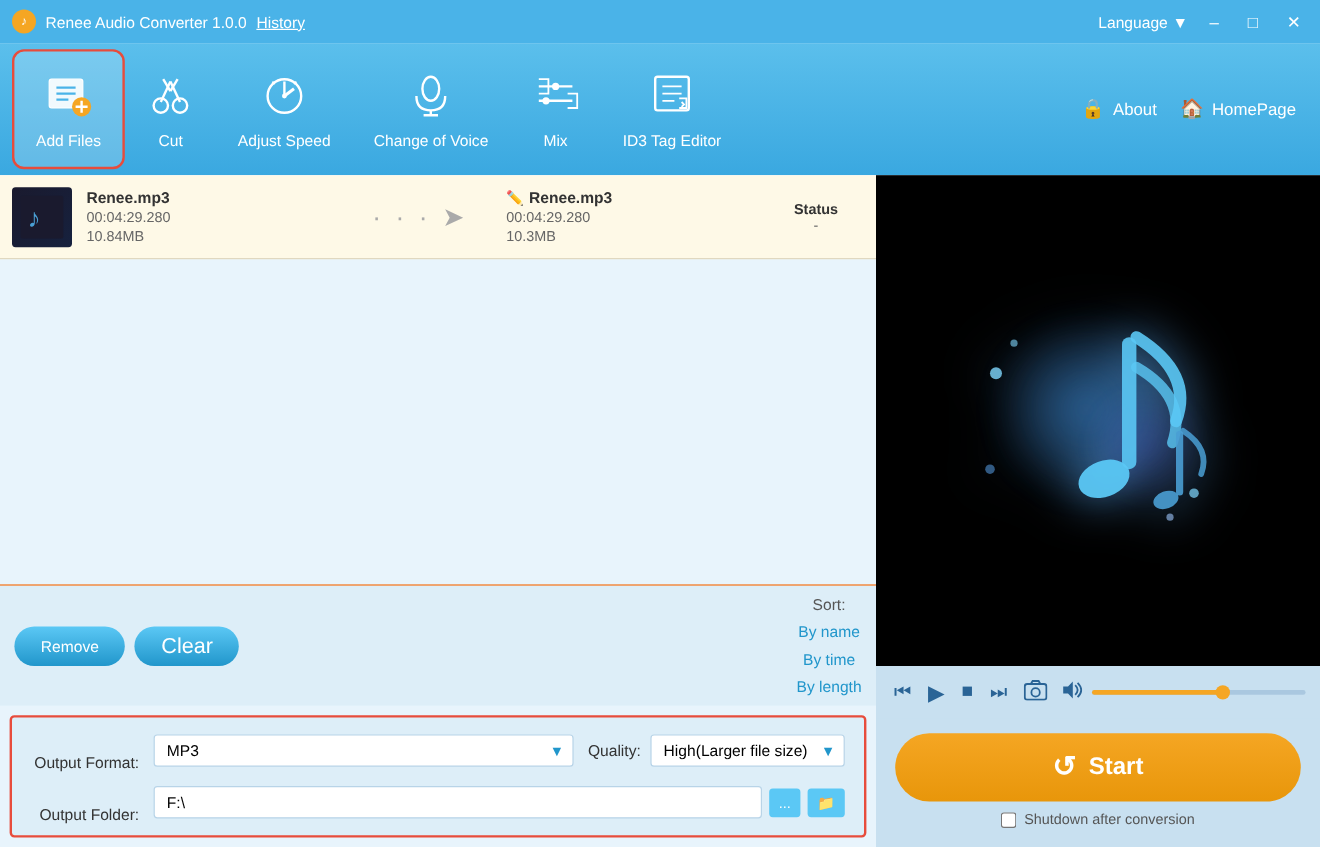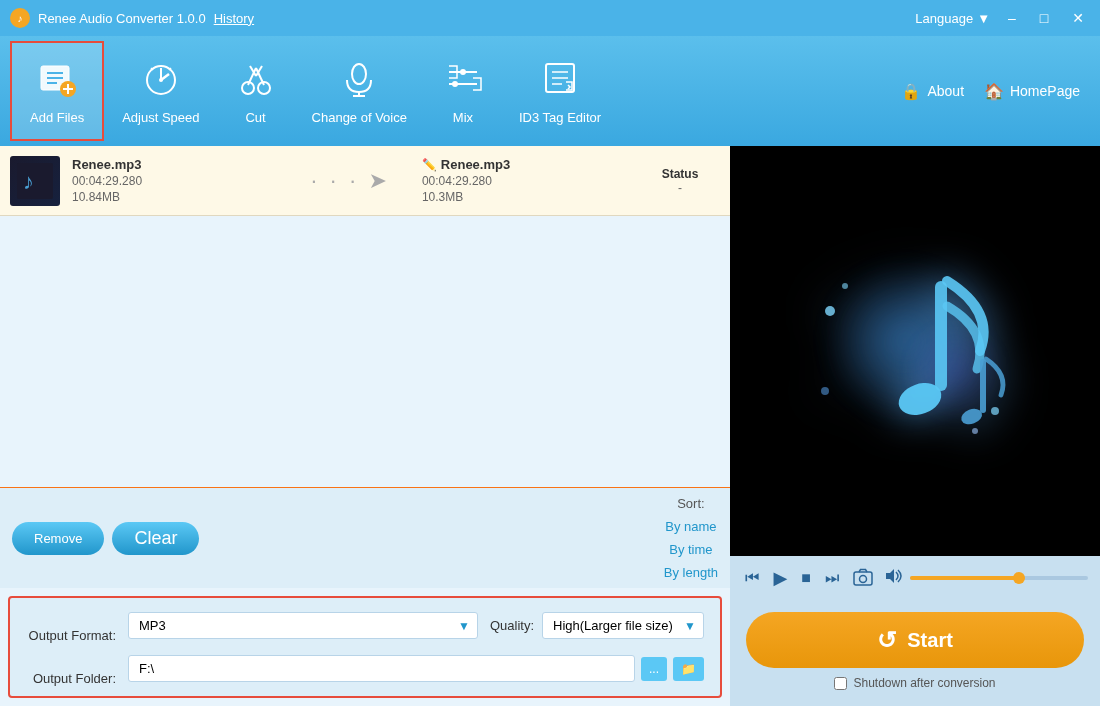--- a/index.html
+++ b/index.html
@@ -42,21 +42,21 @@
       padding: 8px 18px;
       border: none;
       background: none;
       gap: 6px;
       font-size: 13px;
       height: 100px;
     }
     .tool-btn.active {
       background: rgba(255,255,255,0.2);
       border: 2px solid #e74c3c;
-      border-radius: 0;
+      border-radius: 10px;
     }
     .tool-icon { font-size: 36px; line-height: 1; }
     .toolbar-link { display: flex; align-items: center; gap: 6px; color: white; font-size: 14px; cursor: pointer; text-decoration: none; }
 
     
     .main-area {
       display: flex;
       height: calc(706px - 36px - 110px);
     }
 
@@ -332,42 +332,42 @@
           <circle cx="31" cy="31" r="8" fill="#f5a623"></circle>
           <line x1="31" y1="26" x2="31" y2="36" stroke="white" stroke-width="2"></line>
           <line x1="26" y1="31" x2="36" y2="31" stroke="white" stroke-width="2"></line>
         </svg>
       </span>
       <span>Add Files</span>
     </button>
     <button class="tool-btn">
       <span class="tool-icon">
         <svg width="40" height="40" viewBox="0 0 40 40" fill="none">
+          <circle cx="12" cy="30" r="6" stroke="white" stroke-width="2" fill="none"></circle>
+          <circle cx="28" cy="30" r="6" stroke="white" stroke-width="2" fill="none"></circle>
+          <line x1="20" y1="10" x2="12" y2="27" stroke="white" stroke-width="2"></line>
+          <line x1="20" y1="10" x2="28" y2="27" stroke="white" stroke-width="2"></line>
+          <line x1="14" y1="8" x2="20" y2="18" stroke="white" stroke-width="2"></line>
+          <line x1="26" y1="8" x2="20" y2="18" stroke="white" stroke-width="2"></line>
+        </svg>
+      </span>
+      <span>Cut</span>
+    </button>
+    <button class="tool-btn">
+      <span class="tool-icon">
+        <svg width="40" height="40" viewBox="0 0 40 40" fill="none">
           <circle cx="20" cy="22" r="14" stroke="white" stroke-width="2" fill="none"></circle>
           <line x1="20" y1="22" x2="20" y2="10" stroke="white" stroke-width="2"></line>
           <line x1="20" y1="22" x2="28" y2="16" stroke="white" stroke-width="2.5"></line>
           <circle cx="20" cy="22" r="2" fill="white"></circle>
           <line x1="10" y1="10" x2="12" y2="12" stroke="white" stroke-width="1.5"></line>
           <line x1="30" y1="10" x2="28" y2="12" stroke="white" stroke-width="1.5"></line>
         </svg>
       </span>
       <span>Adjust Speed</span>
-    </button>
-    <button class="tool-btn">
-      <span class="tool-icon">
-        <svg width="40" height="40" viewBox="0 0 40 40" fill="none">
-          <circle cx="12" cy="30" r="6" stroke="white" stroke-width="2" fill="none"></circle>
-          <circle cx="28" cy="30" r="6" stroke="white" stroke-width="2" fill="none"></circle>
-          <line x1="20" y1="10" x2="12" y2="27" stroke="white" stroke-width="2"></line>
-          <line x1="20" y1="10" x2="28" y2="27" stroke="white" stroke-width="2"></line>
-          <line x1="14" y1="8" x2="20" y2="18" stroke="white" stroke-width="2"></line>
-          <line x1="26" y1="8" x2="20" y2="18" stroke="white" stroke-width="2"></line>
-        </svg>
-      </span>
-      <span>Cut</span>
     </button>
     <button class="tool-btn">
       <span class="tool-icon">
         <svg width="40" height="40" viewBox="0 0 40 40" fill="none">
           <ellipse cx="20" cy="16" rx="7" ry="10" stroke="white" stroke-width="2" fill="none"></ellipse>
           <path d="M8 22 Q8 34 20 34 Q32 34 32 22" stroke="white" stroke-width="2" fill="none"></path>
           <line x1="20" y1="34" x2="20" y2="38" stroke="white" stroke-width="2"></line>
           <line x1="14" y1="38" x2="26" y2="38" stroke="white" stroke-width="2"></line>
         </svg>
       </span>

